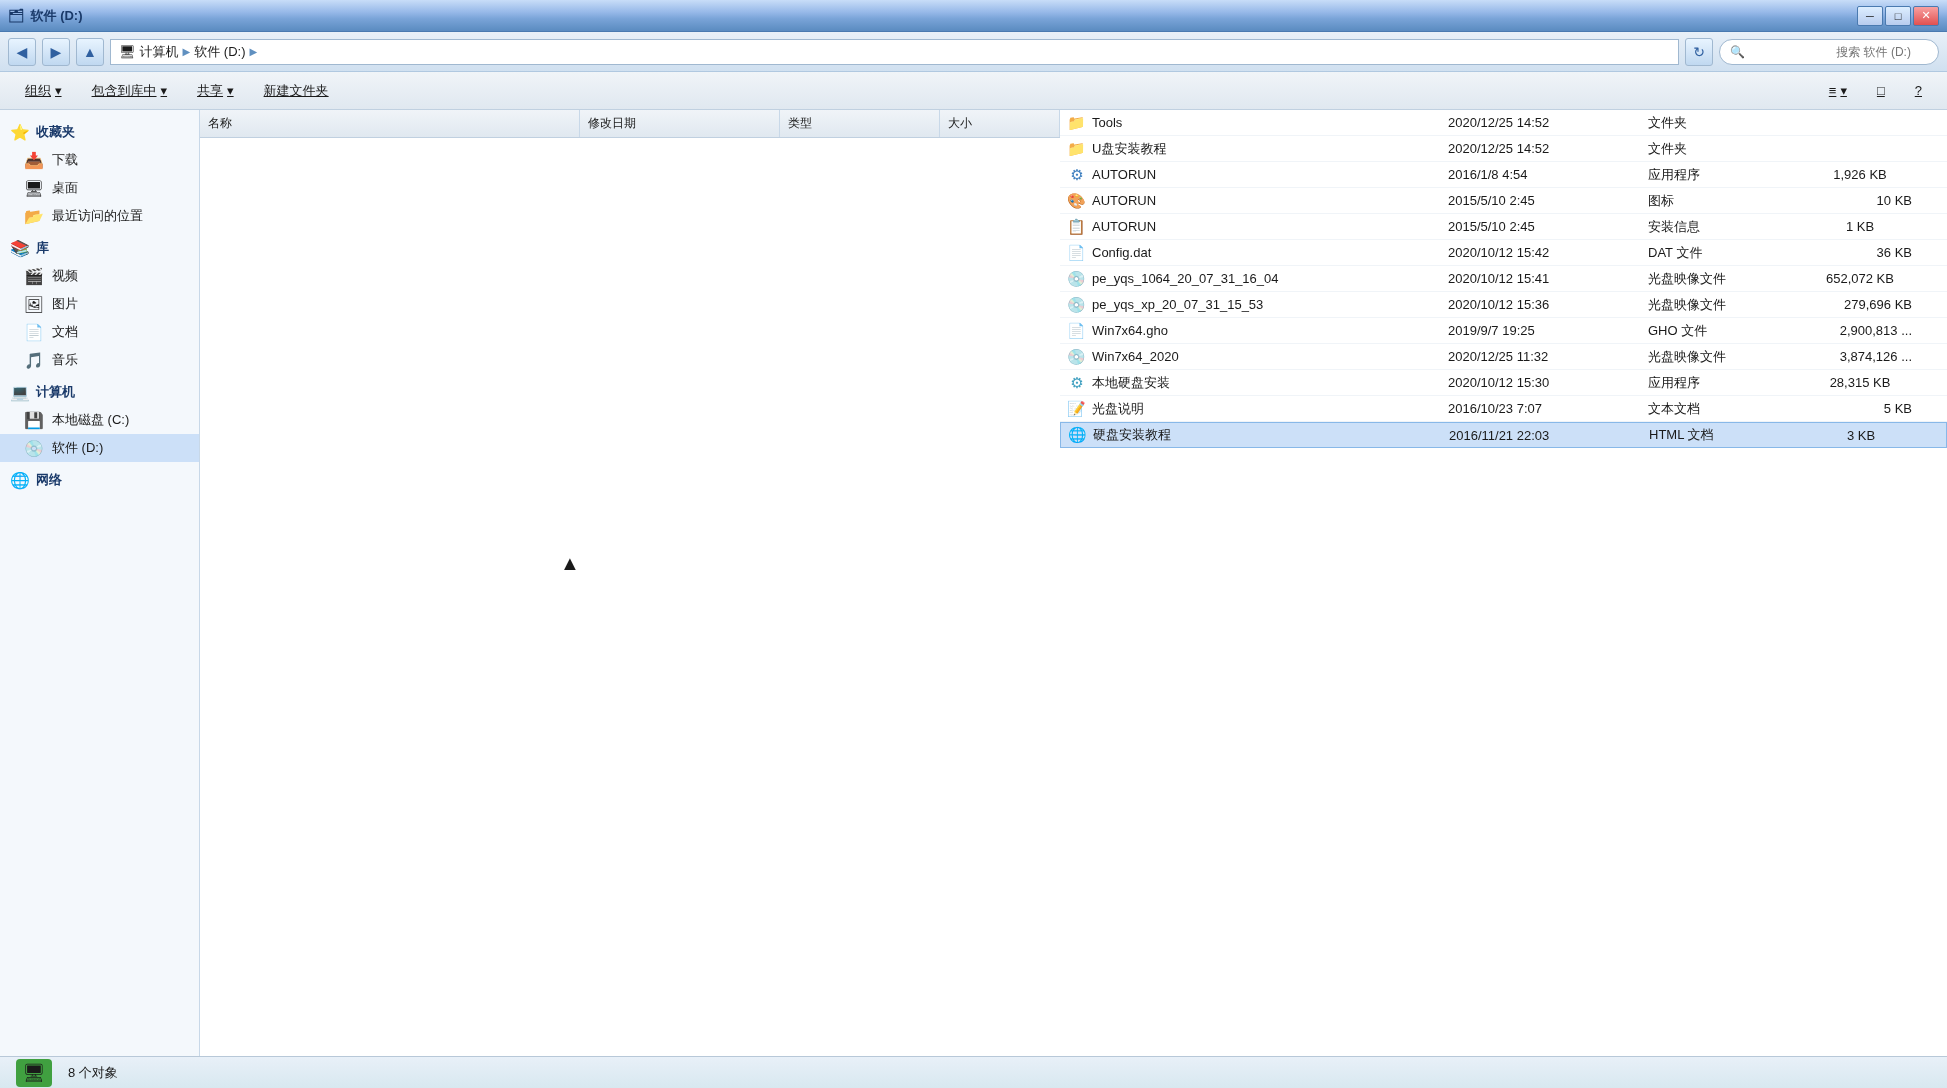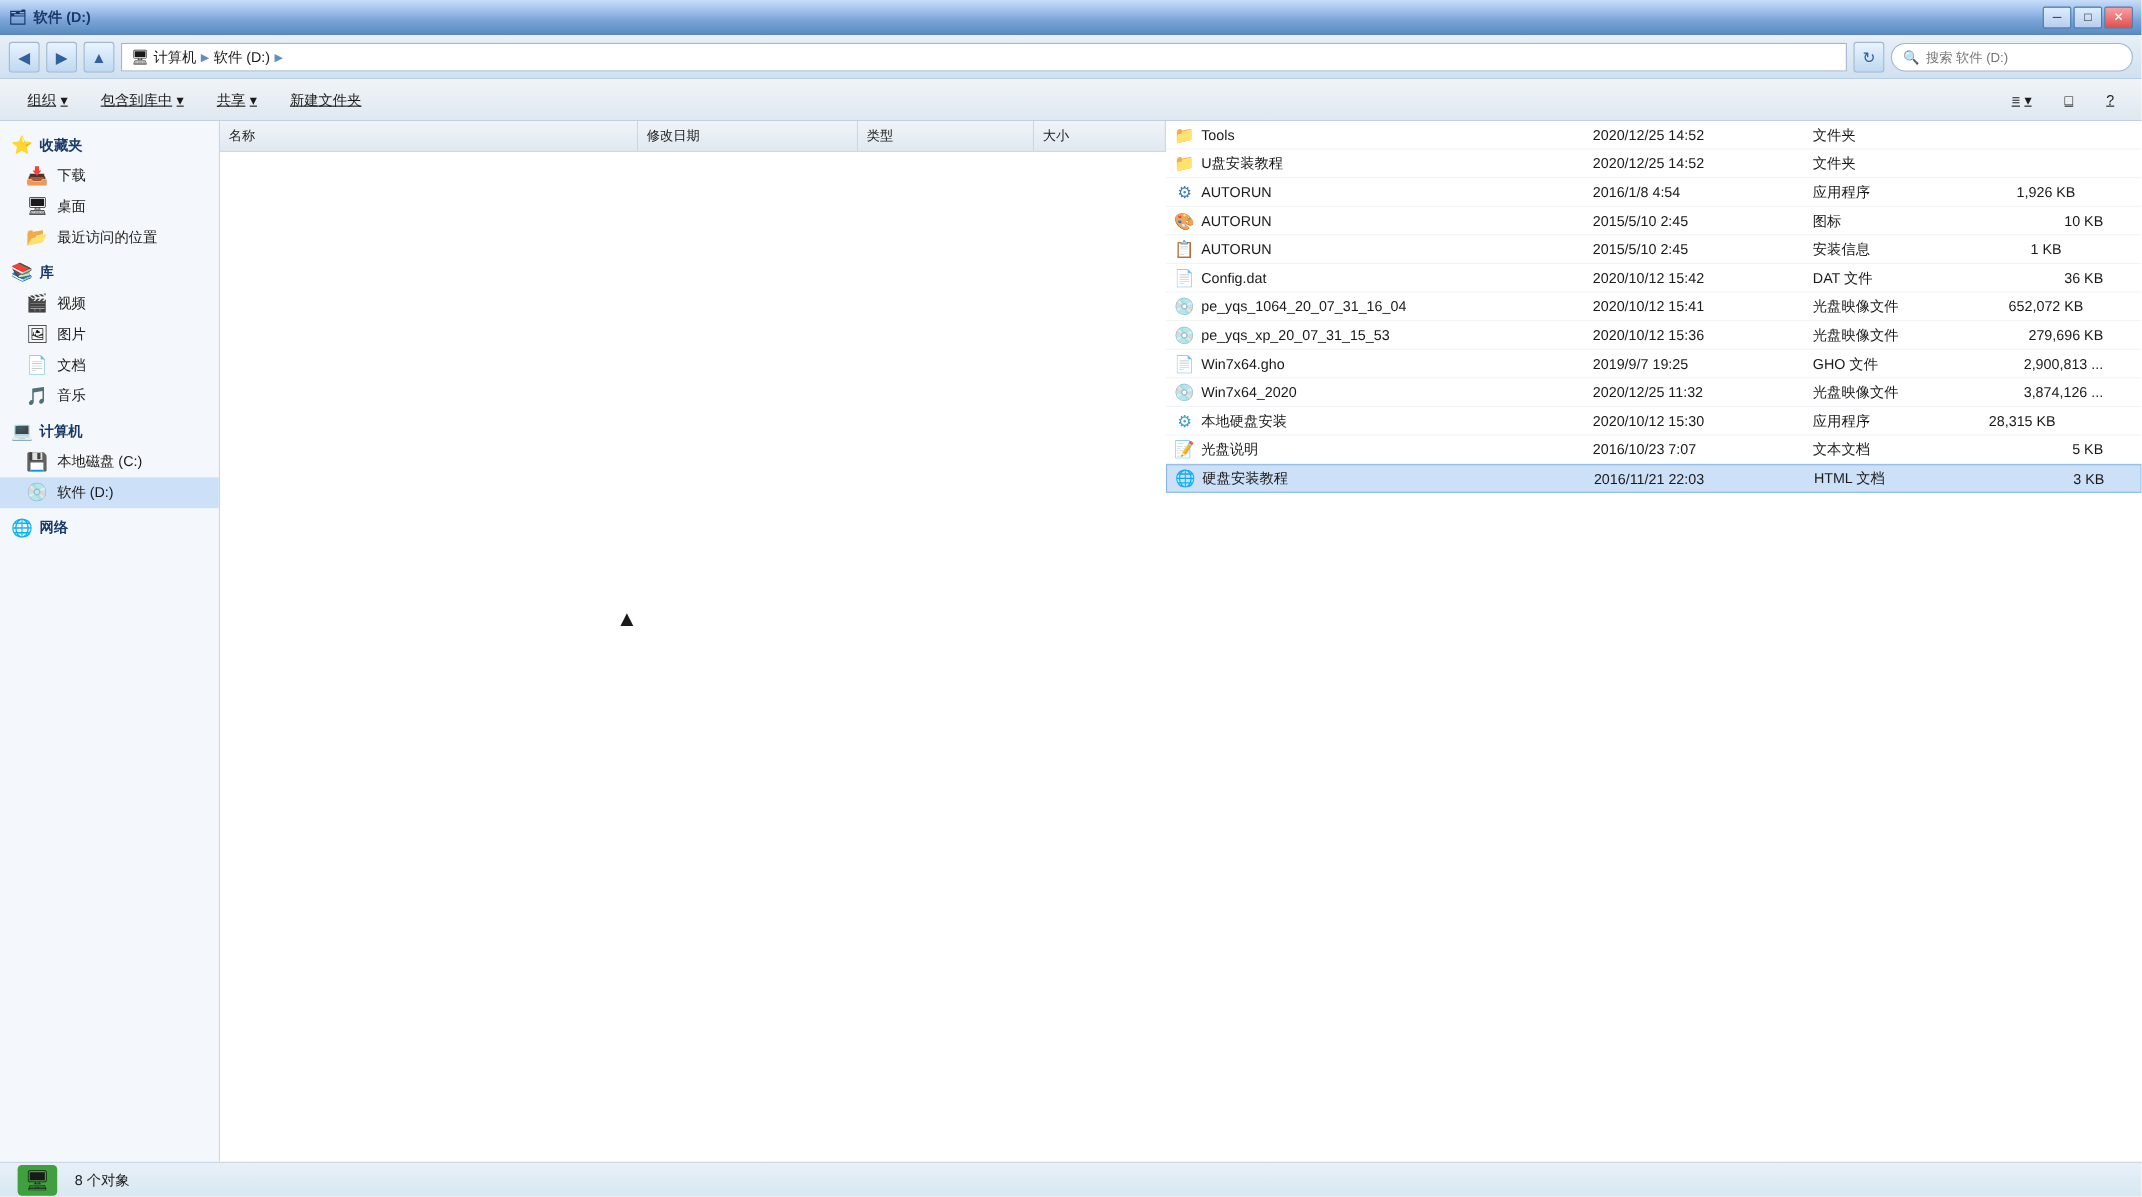--- a/index.html
+++ b/index.html
@@ -309,21 +309,21 @@
     </span>
     <span class="path-arrow">▶</span>
     <span class="path-segment">
       <span>软件 (D:)</span>
     </span>
     <span class="path-arrow">▶</span>
   </div>
   <div class="refresh-btn">↻</div>
   <div class="search-box">
     <span>🔍</span>
-    <input type="text" style="border: none; outline: none; font-size: 12px; color: rgb(136, 136, 136); width: 160px; background: transparent;" placeholder="搜索 软件 (D:)">
+    <input type="text" style="border: none; outline: none; font-size: 12px; color: rgb(136, 136, 136); width: 160px; background: transparent; text-align: right;" placeholder="搜索 软件 (D:)">
   </div>
 </div>
 
 <div class="toolbar">
   <div class="toolbar-btn">
     <span>组织</span>
     <span>▾</span>
   </div>
   <div class="toolbar-btn">
     <span>包含到库中</span>
@@ -592,21 +592,21 @@
       <div class="file-cell">
         <span class="file-icon" style="color:#40a0c0">⚙</span>
         <span>本地硬盘安装</span>
       </div>
       <div class="file-cell">
         <span>2020/10/12 15:30</span>
       </div>
       <div class="file-cell">
         <span>应用程序</span>
       </div>
-      <div class="file-cell" style="justify-content:flex-start">
+      <div class="file-cell" style="justify-content:center">
         <span>28,315 KB</span>
       </div>
     </div>
         <div class="file-row">
       <div class="file-cell">
         <span class="file-icon" style="color:#4080c0">📝</span>
         <span>光盘说明</span>
       </div>
       <div class="file-cell">
         <span>2016/10/23 7:07</span>
@@ -622,21 +622,21 @@
       <div class="file-cell">
         <span class="file-icon" style="color:#e05000">🌐</span>
         <span>硬盘安装教程</span>
       </div>
       <div class="file-cell">
         <span>2016/11/21 22:03</span>
       </div>
       <div class="file-cell">
         <span>HTML 文档</span>
       </div>
-      <div class="file-cell" style="justify-content:flex-end">
+      <div class="file-cell" style="justify-content:center">
         <span>3 KB</span>
       </div>
     </div>
       </div>
 
   </div>
 </div>
 
 <div class="status-bar">
   <div style="width:36px;height:28px;background:#40a040;border-radius:4px;display:flex;align-items:center;justify-content:center;">

